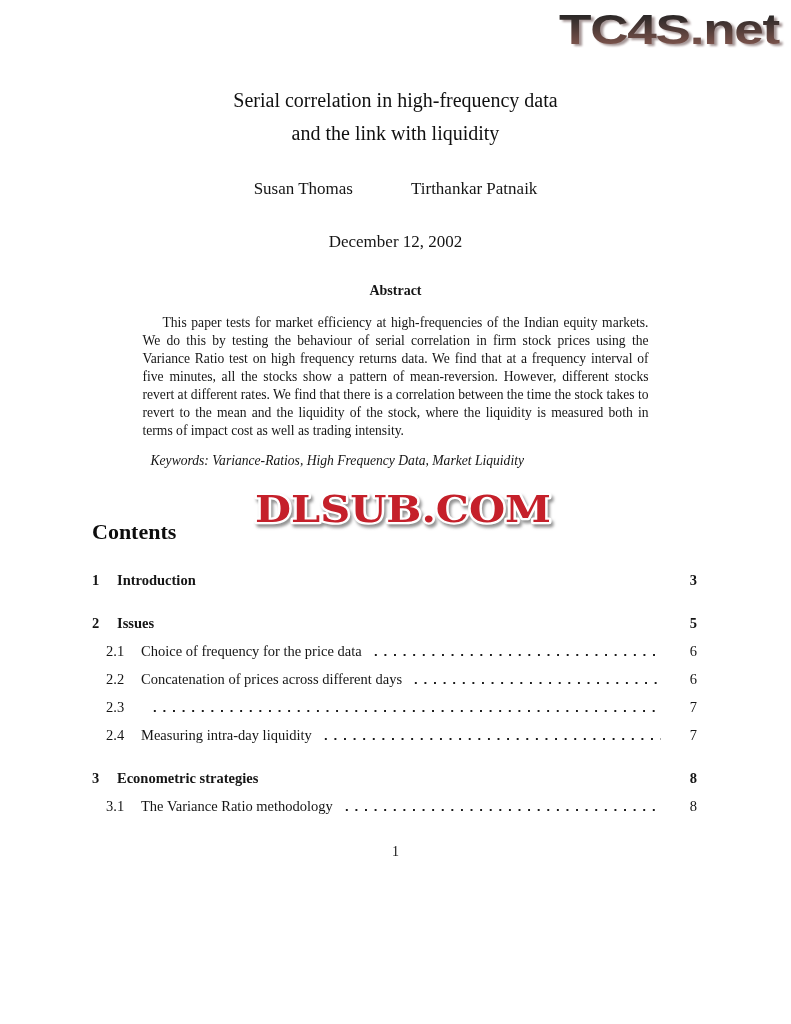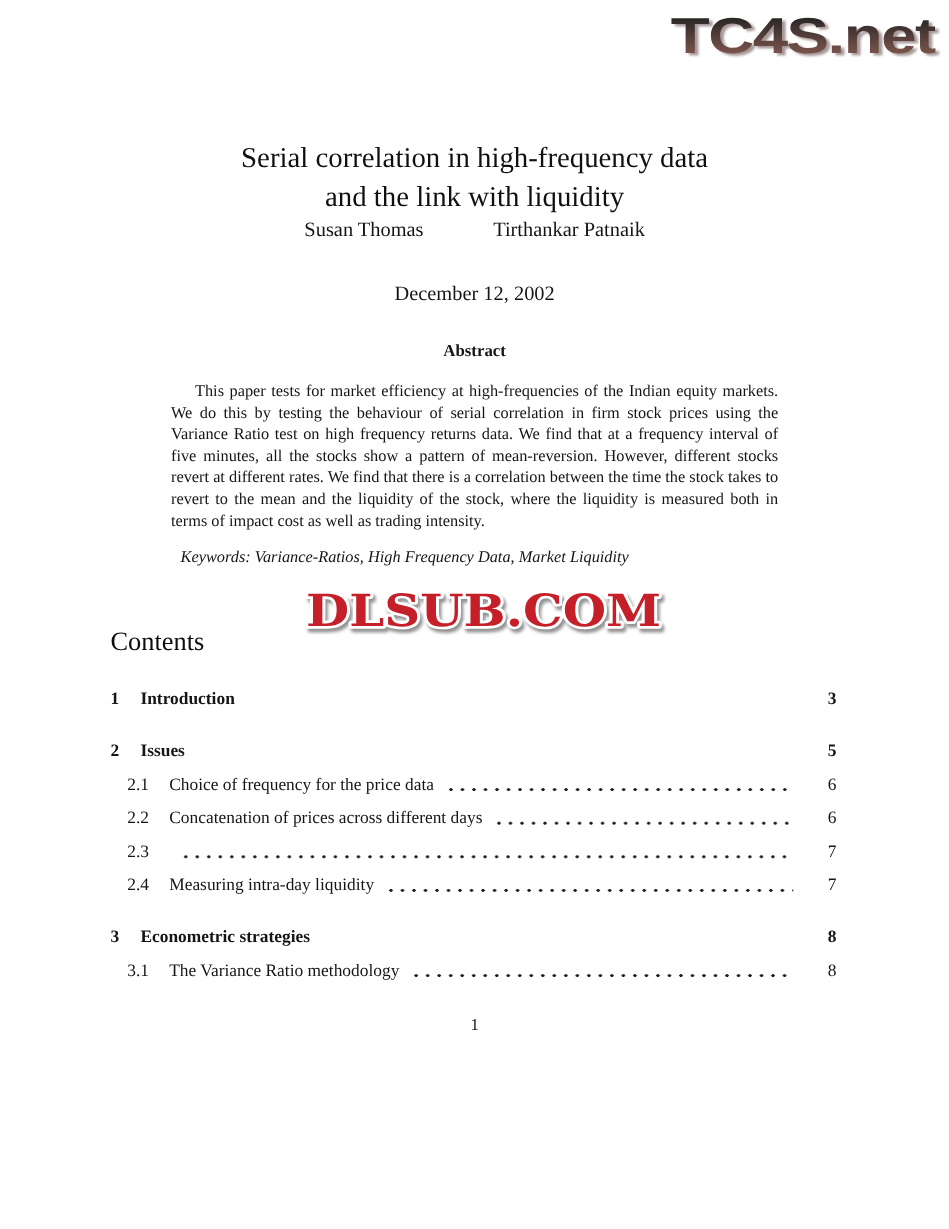--- a/index.html
+++ b/index.html
@@ -40,27 +40,28 @@
     font-size: 30px;
     paint-order: stroke;
     stroke: #622730;
     stroke-width: 1.8px;
     stroke-linejoin: round;
     filter: drop-shadow(0 0 2px rgba(210,210,210,1)) drop-shadow(0 0 3px rgba(175,175,175,0.9));
   }
 
   
   .title {
-    margin-top: 116px;
-    text-align: center;
-    font-size: 24px;
+    margin-top: 84px;
+    text-align: center;
+    font-size: 20px;
     line-height: 33px;
     color: #101010;
   }
   .authors {
+    margin-top: 29px;
     display: flex;
     justify-content: center;
     gap: 58px;
     font-size: 17px;
   }
   .date {
     margin-top: 33px;
     text-align: center;
     font-size: 17px;
   }
@@ -84,21 +85,21 @@
     font-size: 13.6px;
     line-height: 18px;
     font-style: italic;
     text-indent: 20px;
   }
 
   
   .contents-head {
     margin: 49px 0 0 92px;
     font-size: 22px;
-    font-weight: 400;
+    font-weight: 700;
     color: #0d0d0d;
   }
   .toc {
     margin: 26px 0 0 92px;
     width: 605px;
     font-size: 14.5px;
   }
   .toc-row {
     display: flex;
     align-items: baseline;

